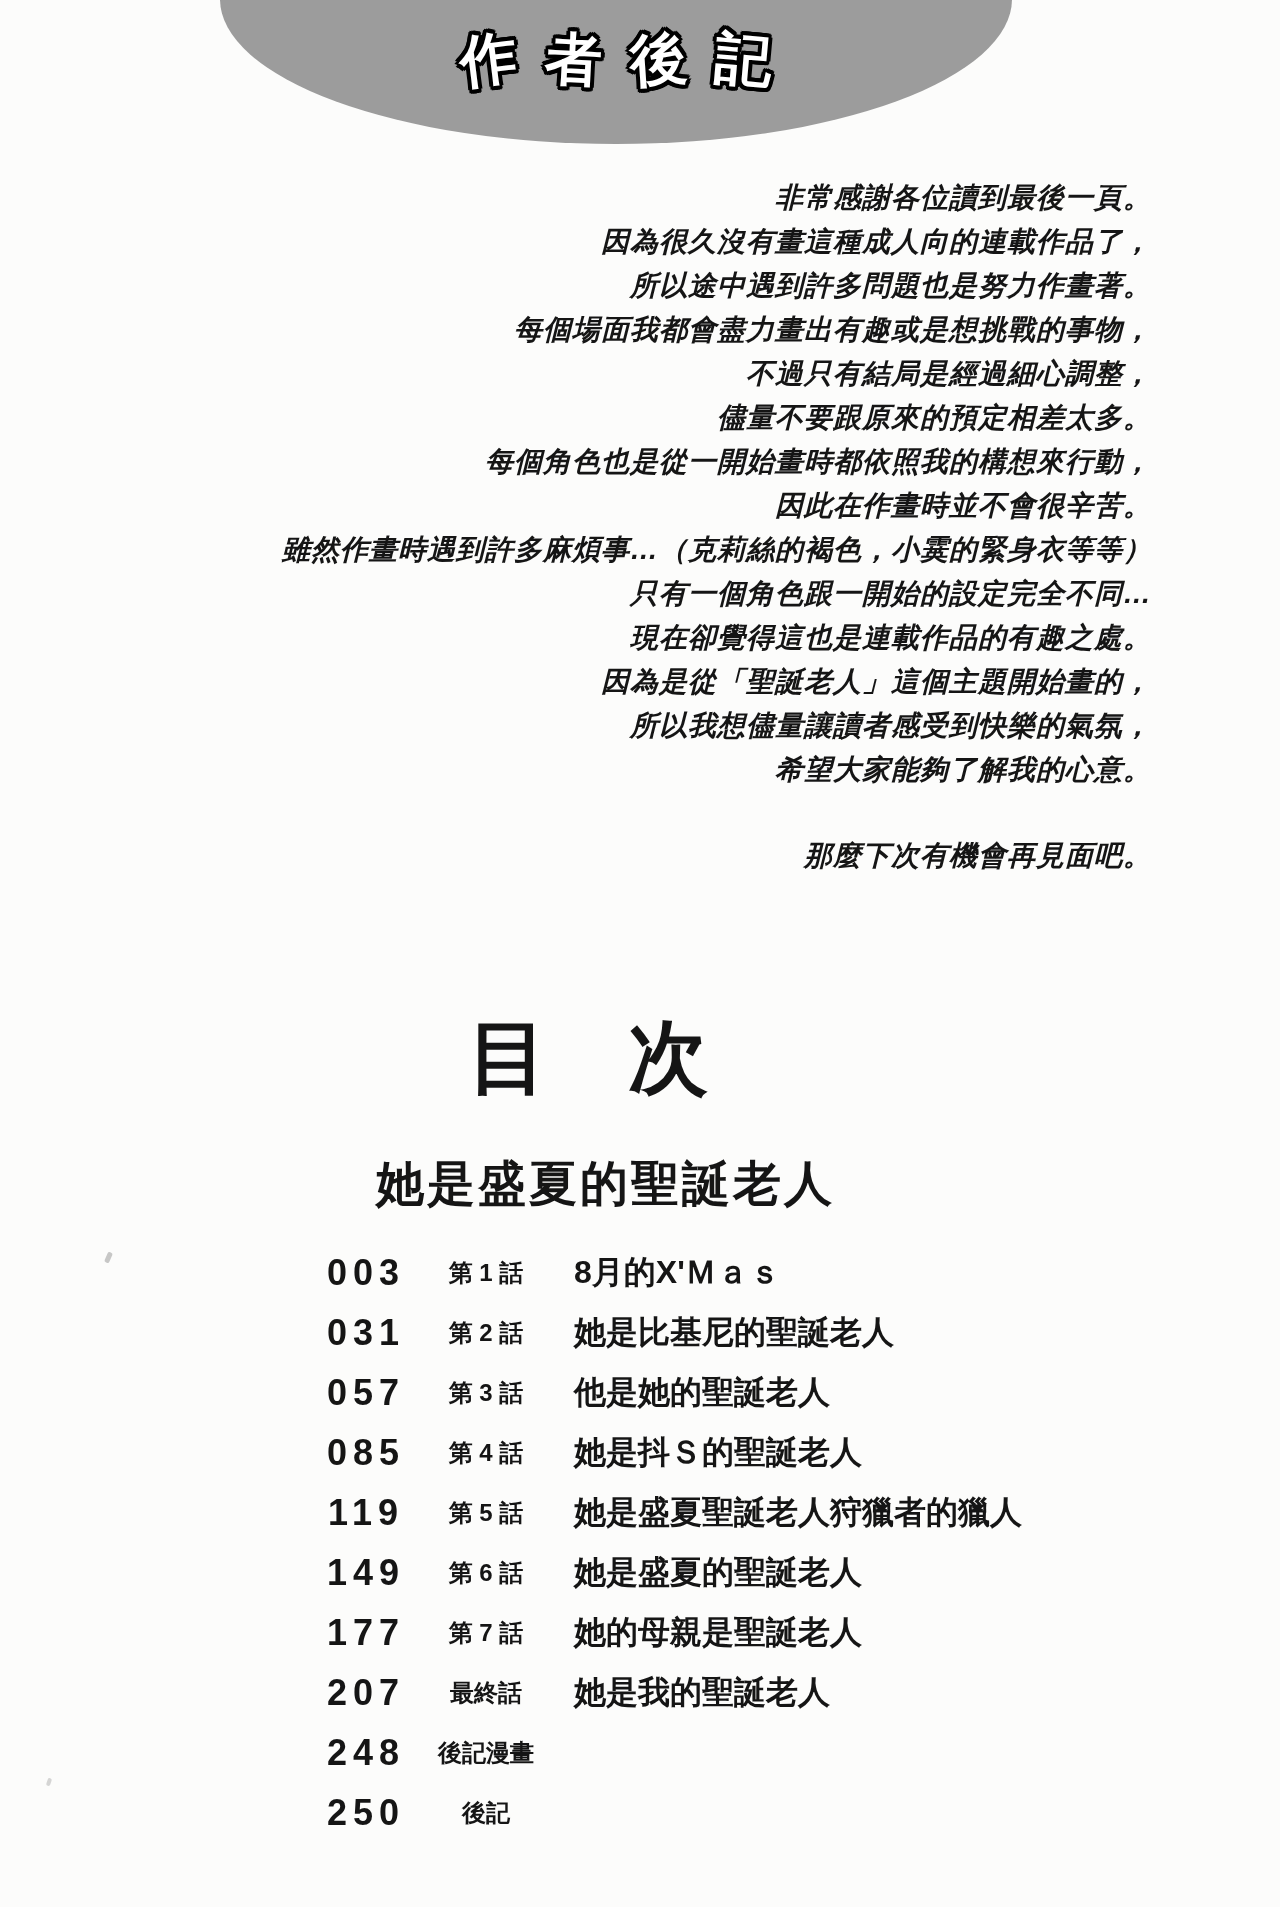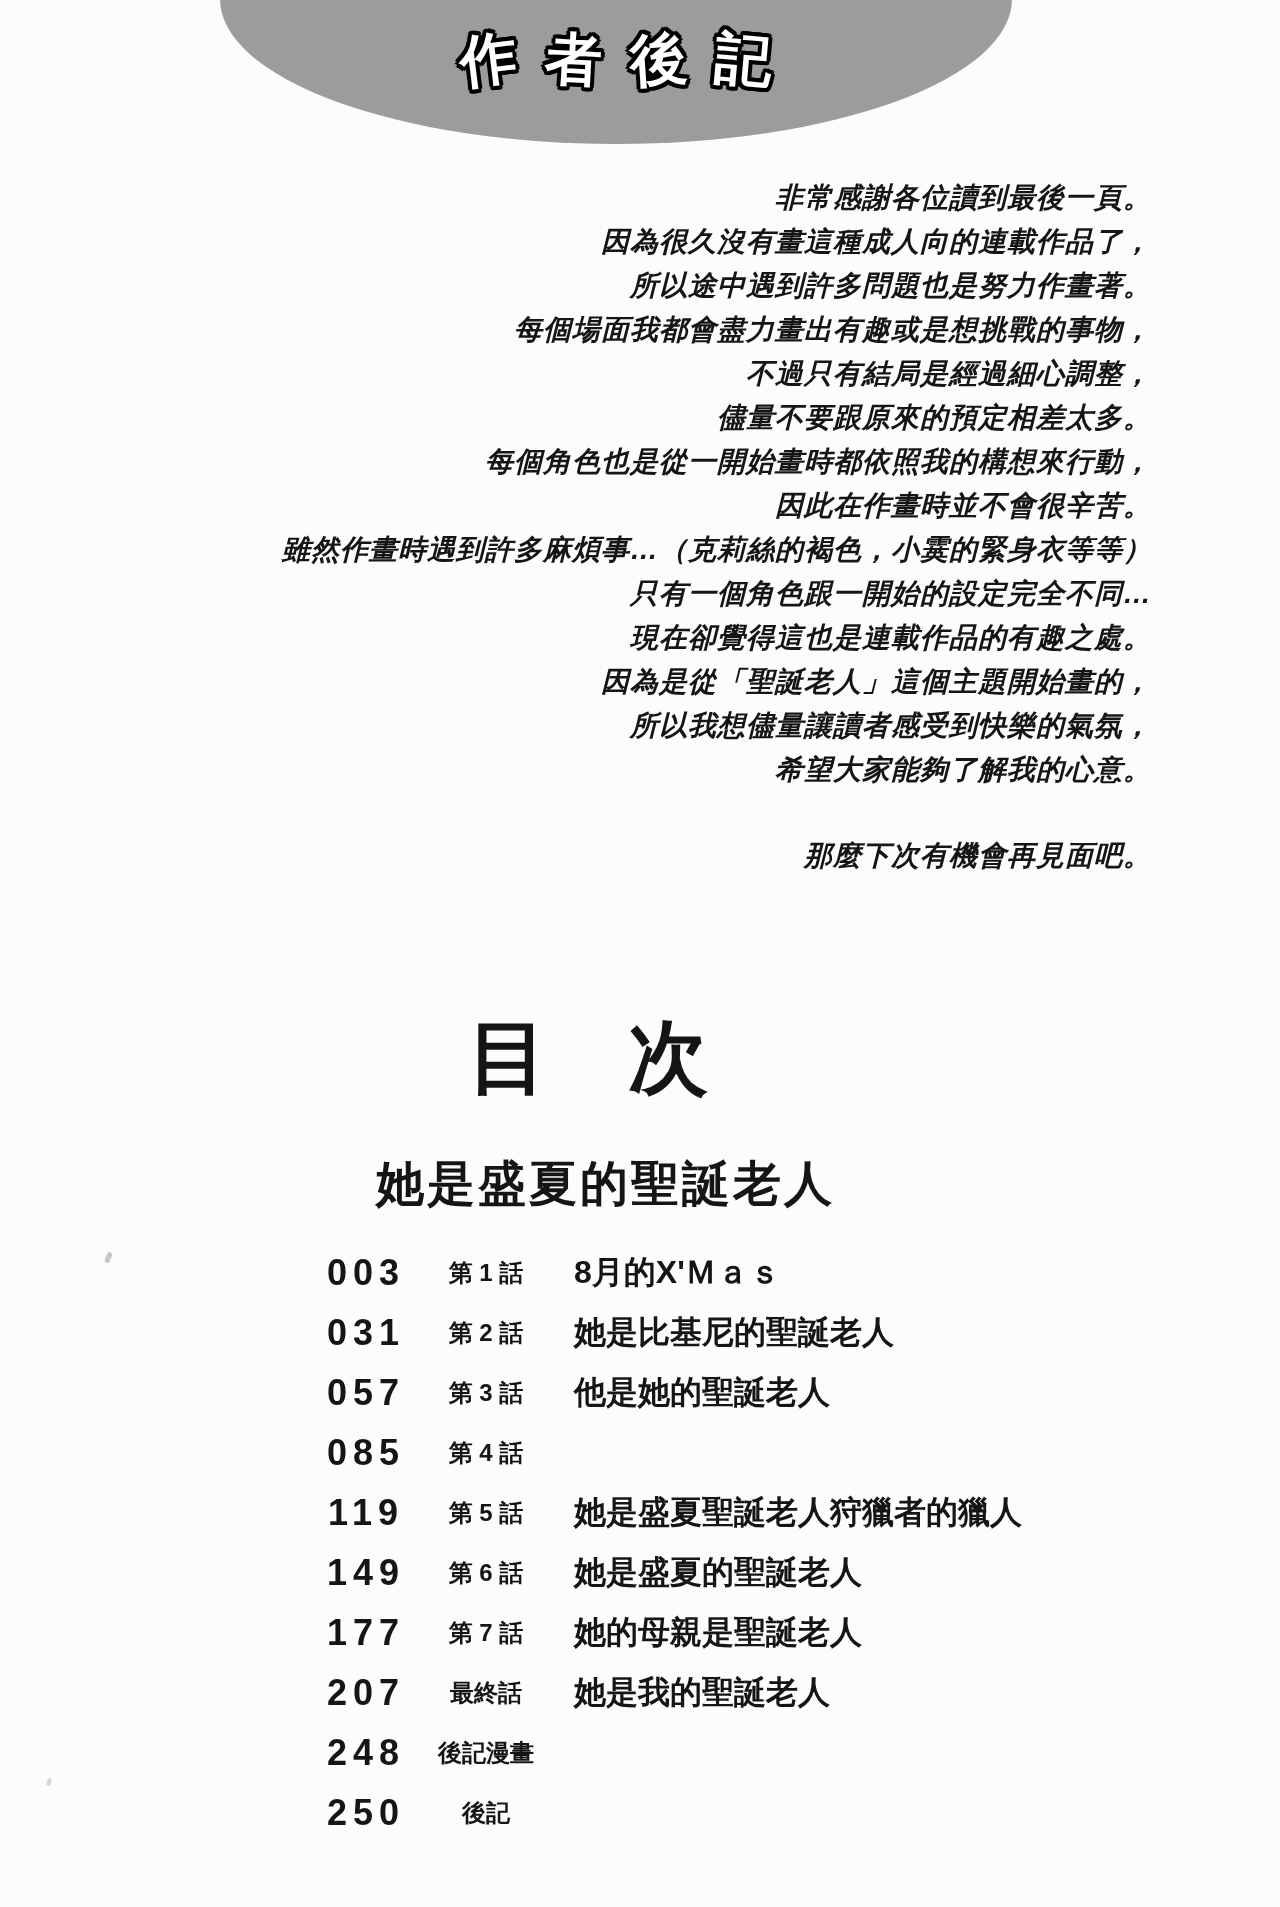--- a/index.html
+++ b/index.html
@@ -157,20 +157,21 @@
     <span class="toc-title">她是比基尼的聖誕老人</span>
   </div>
   <div class="toc-row">
     <span class="toc-page">057</span>
     <span class="toc-chapter">第 3 話</span>
     <span class="toc-title">他是她的聖誕老人</span>
   </div>
   <div class="toc-row">
     <span class="toc-page">085</span>
     <span class="toc-chapter">第 4 話</span>
+    <span class="toc-title">她是抖Ｓ的聖誕老人</span>
   </div>
   <div class="toc-row">
     <span class="toc-page">119</span>
     <span class="toc-chapter">第 5 話</span>
     <span class="toc-title">她是盛夏聖誕老人狩獵者的獵人</span>
   </div>
   <div class="toc-row">
     <span class="toc-page">149</span>
     <span class="toc-chapter">第 6 話</span>
     <span class="toc-title">她是盛夏的聖誕老人</span>

